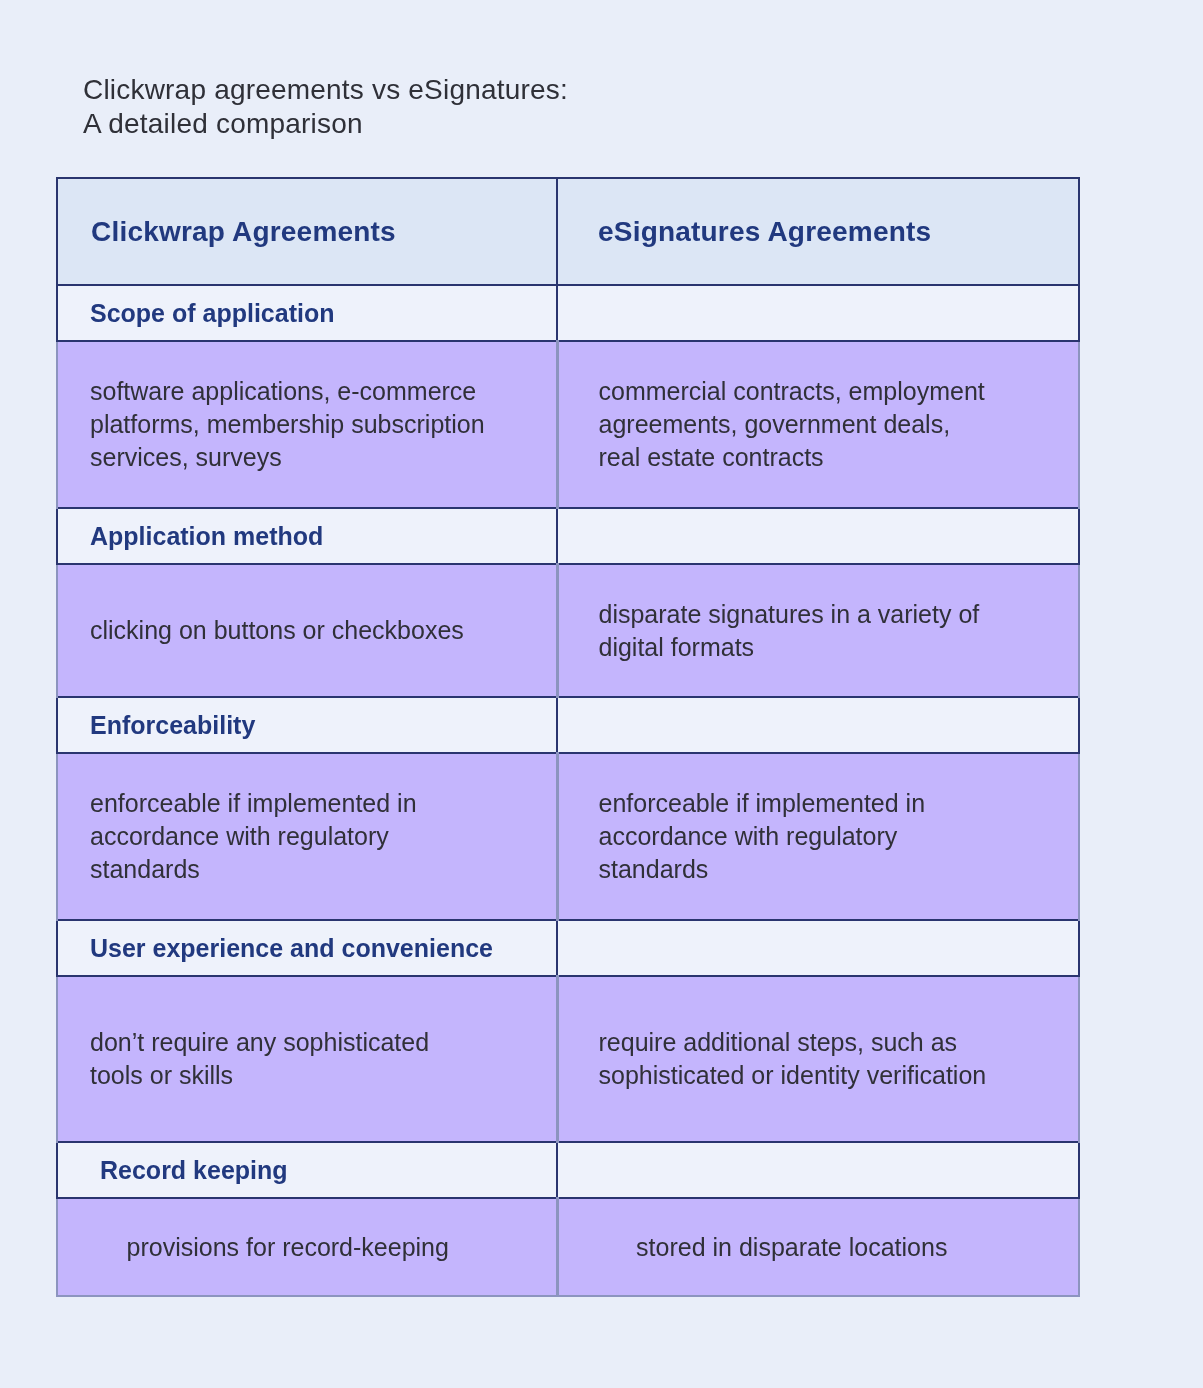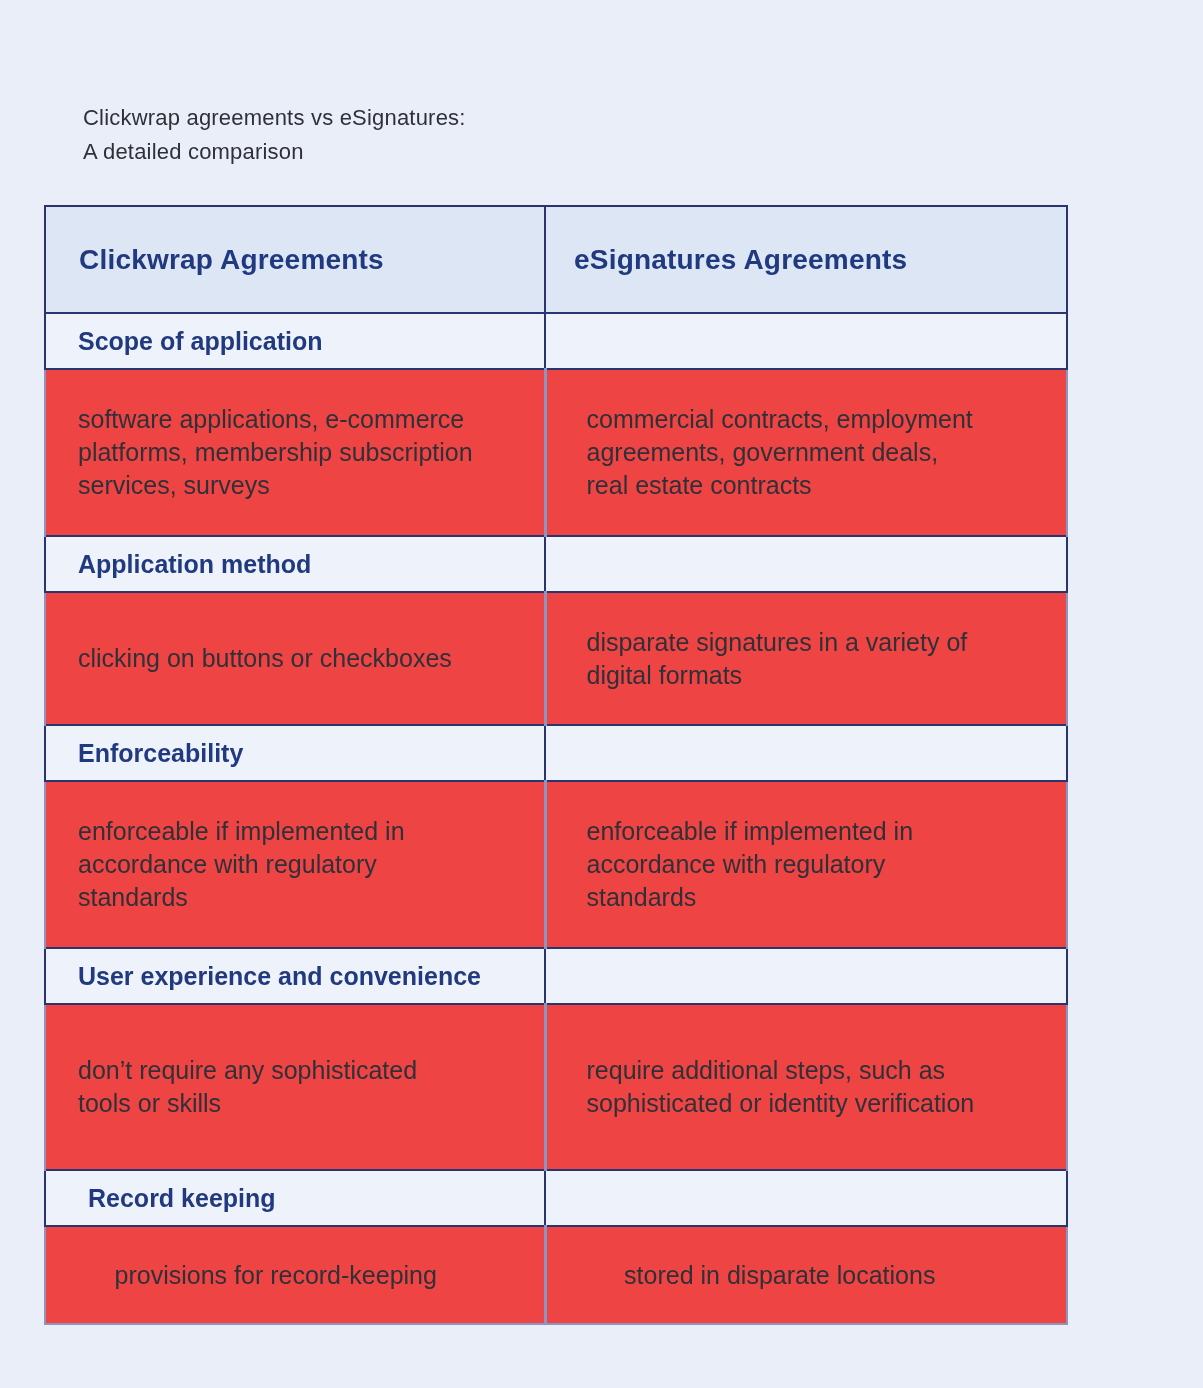--- a/index.html
+++ b/index.html
@@ -8,65 +8,64 @@
     width: 1203px;
     height: 1388px;
     background: #e9eef9;
     font-family: "Liberation Sans", sans-serif;
     box-sizing: border-box;
     padding-top: 73px;
     overflow: hidden;
   }
   .title {
     margin-left: 83px;
-    font-size: 22px;
+    font-size: 28px;
     line-height: 34px;
     color: #2f3038;
     letter-spacing: 0.2px;
-    margin-top: 28px;
   }
   table.cmp {
     border-collapse: collapse;
     table-layout: fixed;
-    margin-left: 44px;
+    margin-left: 56px;
     margin-top: 36px;
     width: 1022px;
   }
   table.cmp th, table.cmp td {
     vertical-align: middle;
     text-align: left;
     box-sizing: border-box;
     overflow: hidden;
   }
   
   tr.head th {
     height: 107px;
     background: #dce6f5;
     border: 2px solid #2a356f;
     color: #21397f;
     font-size: 28px;
     font-weight: bold;
     letter-spacing: 0.2px;
   }
   tr.head th.c1 { padding-left: 33px; }
-  tr.head th.c2 { padding-left: 28px; }
+  tr.head th.c2 { padding-left: 40px; }
   
   tr.sec td {
     height: 56px;
     background: #eef2fb;
     border: 2px solid #2a356f;
     color: #21397f;
     font-size: 25px;
     font-weight: bold;
   }
   tr.sec td.c1 { padding-left: 32px; }
   tr.sec.indent td.c1 { padding-left: 42px; }
   
   tr.row td {
-    background: #ef4444;
+    background: #c4b5fd;
     font-size: 25px;
     line-height: 33px;
     color: #303038;
     border-left: 2px solid #8c94bf;
     border-right: 2px solid #8c94bf;
   }
   tr.row td.c1 { padding-left: 32px; padding-right: 70px; border-right: 3px solid #8c94bf; }
   tr.row td.c2 { padding-left: 40px; padding-right: 93px; }
   tr.row.r4 td.c2 { padding-right: 88px; }
   tr.row.h167 td { height: 167px; }

